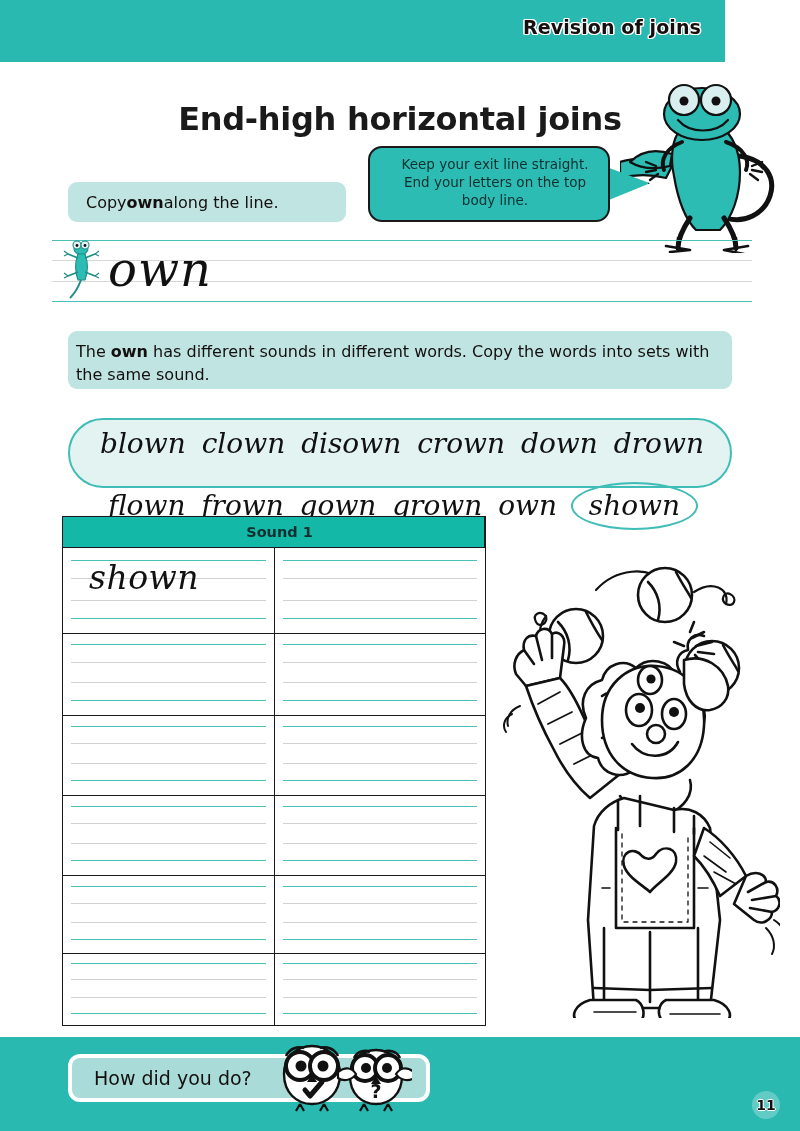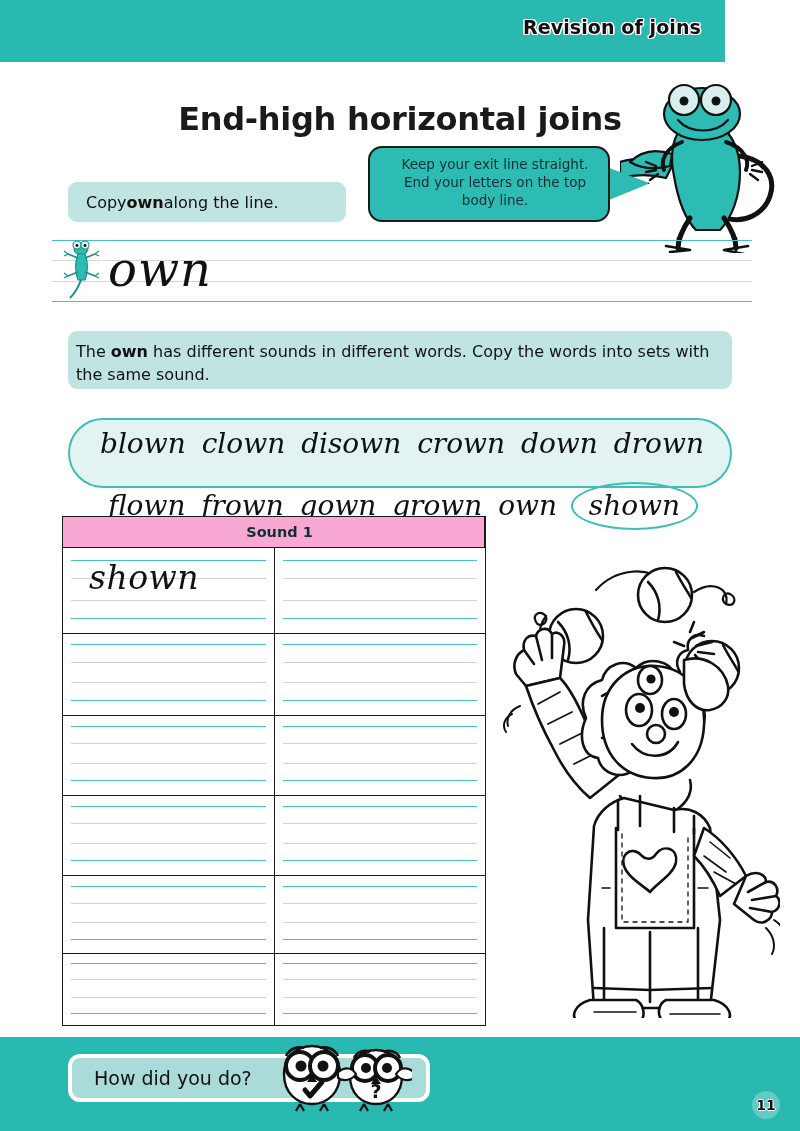--- a/index.html
+++ b/index.html
@@ -111,21 +111,21 @@
     border:2px solid #3FBDB6; border-radius:50%;
   }
 
   
   .sound-table{
     position:absolute; left:62px; top:516px; width:424px; height:510px;
     border:1.6px solid #1a1a1a; background:#fff;
   }
   .st-head{ display:flex; height:31px; }
   .st-head .th{
-    flex:1; background:#f9a8d4; color:#10302f;
+    flex:1; background:#14b8a6; color:#10302f;
     display:flex; align-items:center; justify-content:center;
     font-weight:bold; font-size:14.5px;
     font-family:"DejaVu Sans", sans-serif;
     border-bottom:1.6px solid #1a1a1a;
     padding-left:12px;
   }
   .st-head .th:first-child{ border-right:1.6px solid #1a1a1a; }
   .st-row{ display:flex; }
   .st-row .td{
     flex:1; position:relative;

